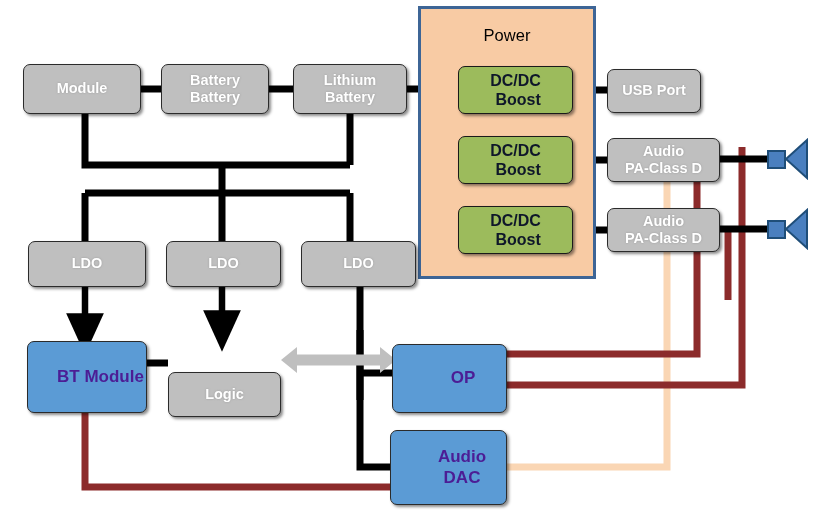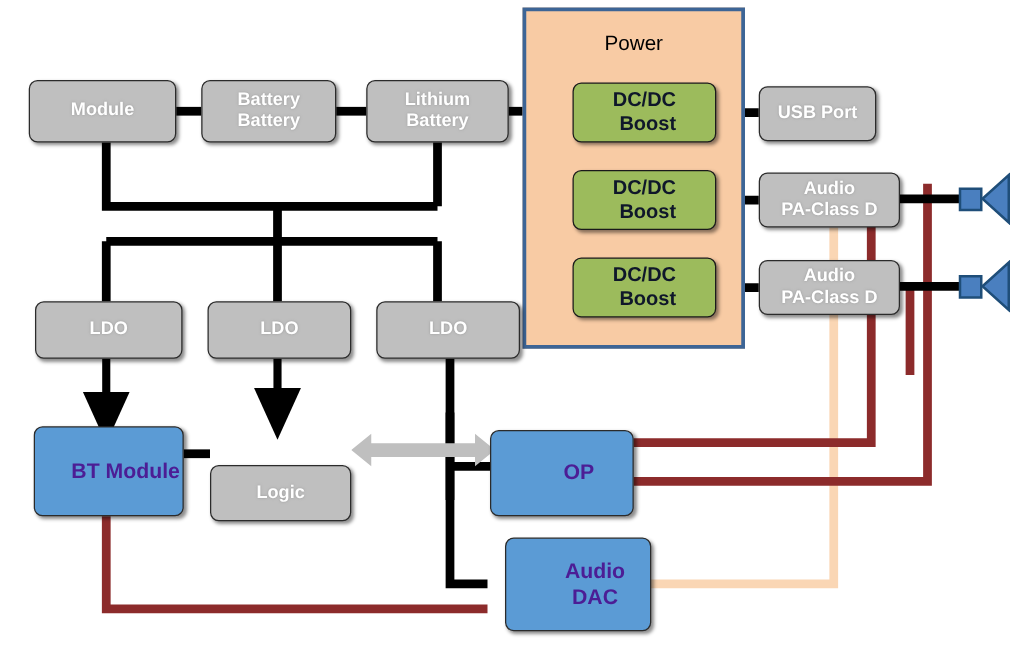--- a/index.html
+++ b/index.html
@@ -288,20 +288,20 @@
       <div class="blk blk-gray" style="left: 168px; top: 338px; width: 113px; height: 45px; margin-top: 34px;">
         <span>
           <span style="display:block">Logic</span>
         </span>
       </div>
       <div class="blk blk-blue big" style="left: 392px; top: 344px; width: 115px; height: 69px; text-align: center;">
         <span>
           <span style="display:block">OP</span>
         </span>
       </div>
-      <div class="blk blk-blue big" style="left: 390px; top: 430px; width: 117px; height: 75px; margin-left: 14px;">
+      <div class="blk blk-blue big" style="left: 390px; top: 430px; width: 117px; height: 75px;">
         <span>
           <span style="display:block">Audio DAC</span>
         </span>
       </div>
     </div>
 
 </div>
 
 </body></html>

